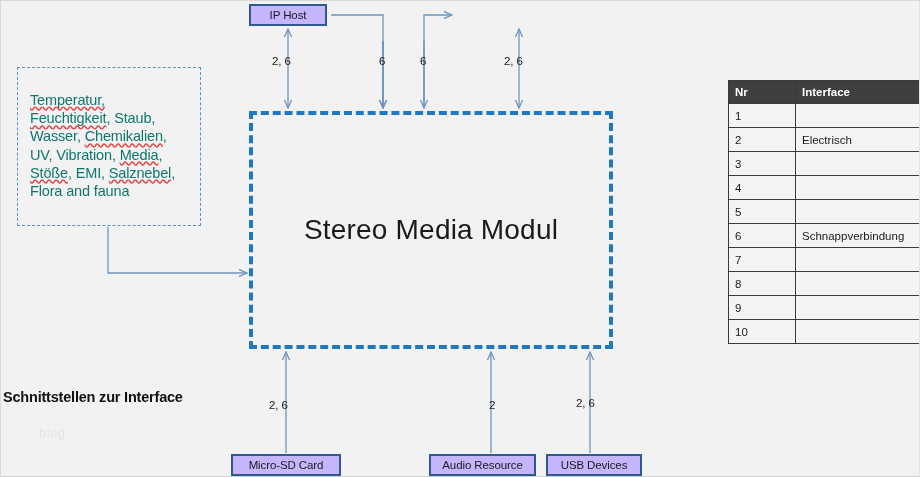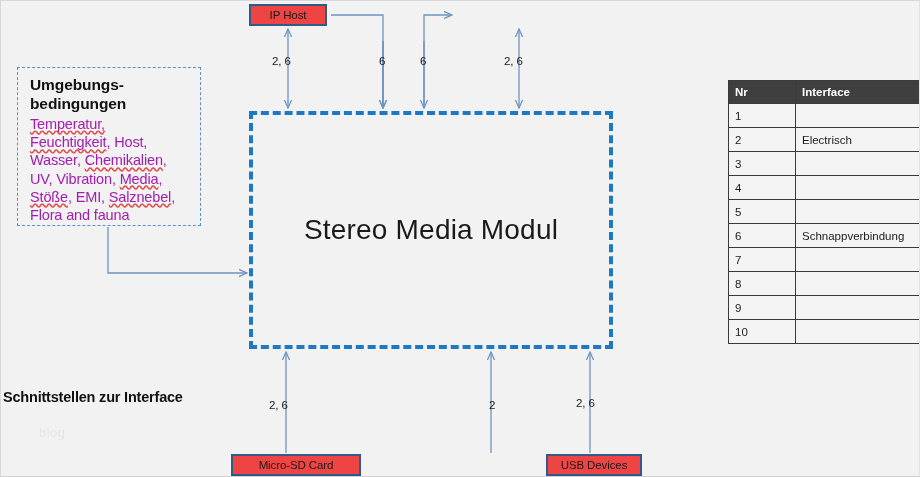--- a/index.html
+++ b/index.html
@@ -44,22 +44,22 @@
   .env-title {
     font-weight: bold;
     font-size: 15.5px;
     line-height: 19px;
     color: #111111;
     letter-spacing: -0.1px;
   }
   .env-body {
     font-size: 14.5px;
     line-height: 18.2px;
-    color: #a21caf;
-    margin-top: 2px;
+    color: #0f766e;
+    margin-top: 16px;
     letter-spacing: -0.15px;
   }
   
   .sq {
     text-decoration: underline wavy #e04a4a;
     text-decoration-skip-ink: none;
     text-underline-offset: 1px;
   }
 
   
@@ -78,34 +78,34 @@
   }
   .module-label {
     font-size: 28px;
     color: #1a1a1a;
     letter-spacing: 0.2px;
   }
 
   
   .node-box {
     position: absolute;
-    background: #ef4444;
+    background: #c4b5fd;
     border: 2px solid #2e5b8c;
     box-sizing: border-box;
     display: flex;
     align-items: center;
     justify-content: center;
     font-size: 11.5px;
     color: #1a1a1a;
     letter-spacing: -0.1px;
     white-space: nowrap;
   }
   #node-ip-host        { left: 248px; top: 3px;   width: 78px;  height: 22px; }
   #node-ip-power       { left: 455px; top: 3px;   width: 125px; height: 22px; }
-  #node-microsd        { left: 230px; top: 453px; width: 130px; height: 22px; }
+  #node-microsd        { left: 230px; top: 453px; width: 110px; height: 22px; }
   #node-audio          { left: 428px; top: 453px; width: 107px; height: 22px; }
   #node-usb            { left: 545px; top: 453px; width: 96px;  height: 22px; }
 
   
   .edge-label {
     position: absolute;
     font-size: 11.5px;
     color: #1a1a1a;
     white-space: nowrap;
     letter-spacing: -0.1px;
@@ -196,43 +196,42 @@
 
       <line x1="490" y1="452" x2="490" y2="351" marker-end="url(#arrHead)"></line>
 
       <line x1="589" y1="452" x2="589" y2="351" marker-end="url(#arrHead)"></line>
 
       <path d="M 107 226 L 107 272 L 246 272" marker-end="url(#arrHead)"></path>
     </g>
   </svg>
 
   <div class="env-box">
-    <div class="env-title">
-      <span>Umgebungs-</span><br>
-      <span>bedingungen</span>
-    </div>
     <div class="env-body">
       <span class="sq">Temperatur,</span><br>
-      <span class="sq">Feuchtigkeit</span><span>, Host,</span><br>
+      <span class="sq">Feuchtigkeit</span><span>, Staub,</span><br>
       <span>Wasser, </span><span class="sq">Chemikalien</span><span>,</span><br>
       <span>UV, Vibration, </span><span class="sq">Media</span><span>,</span><br>
       <span class="sq">Stöße</span><span>, EMI, </span><span class="sq">Salznebel</span><span>,</span><br>
       <span>Flora and fauna</span>
     </div>
   </div>
 
   <div class="module-box">
     <div class="module-label">Stereo Media Modul</div>
   </div>
 
   <div class="node-box" id="node-ip-host">
     <span>IP Host</span>
   </div>
   <div class="node-box" id="node-microsd">
     <span>Micro-SD Card</span>
+  </div>
+  <div class="node-box" id="node-audio">
+    <span>Audio Resource</span>
   </div>
   <div class="node-box" id="node-usb">
     <span>USB Devices</span>
   </div>
 
   <div class="edge-label" style="left:271px; top:54px;">2, 6</div>
   <div class="edge-label" style="left:378px; top:54px;">6</div>
   <div class="edge-label" style="left:419px; top:54px;">6</div>
   <div class="edge-label" style="left:503px; top:54px;">2, 6</div>
   <div class="edge-label" style="left:268px; top:398px;">2, 6</div>

